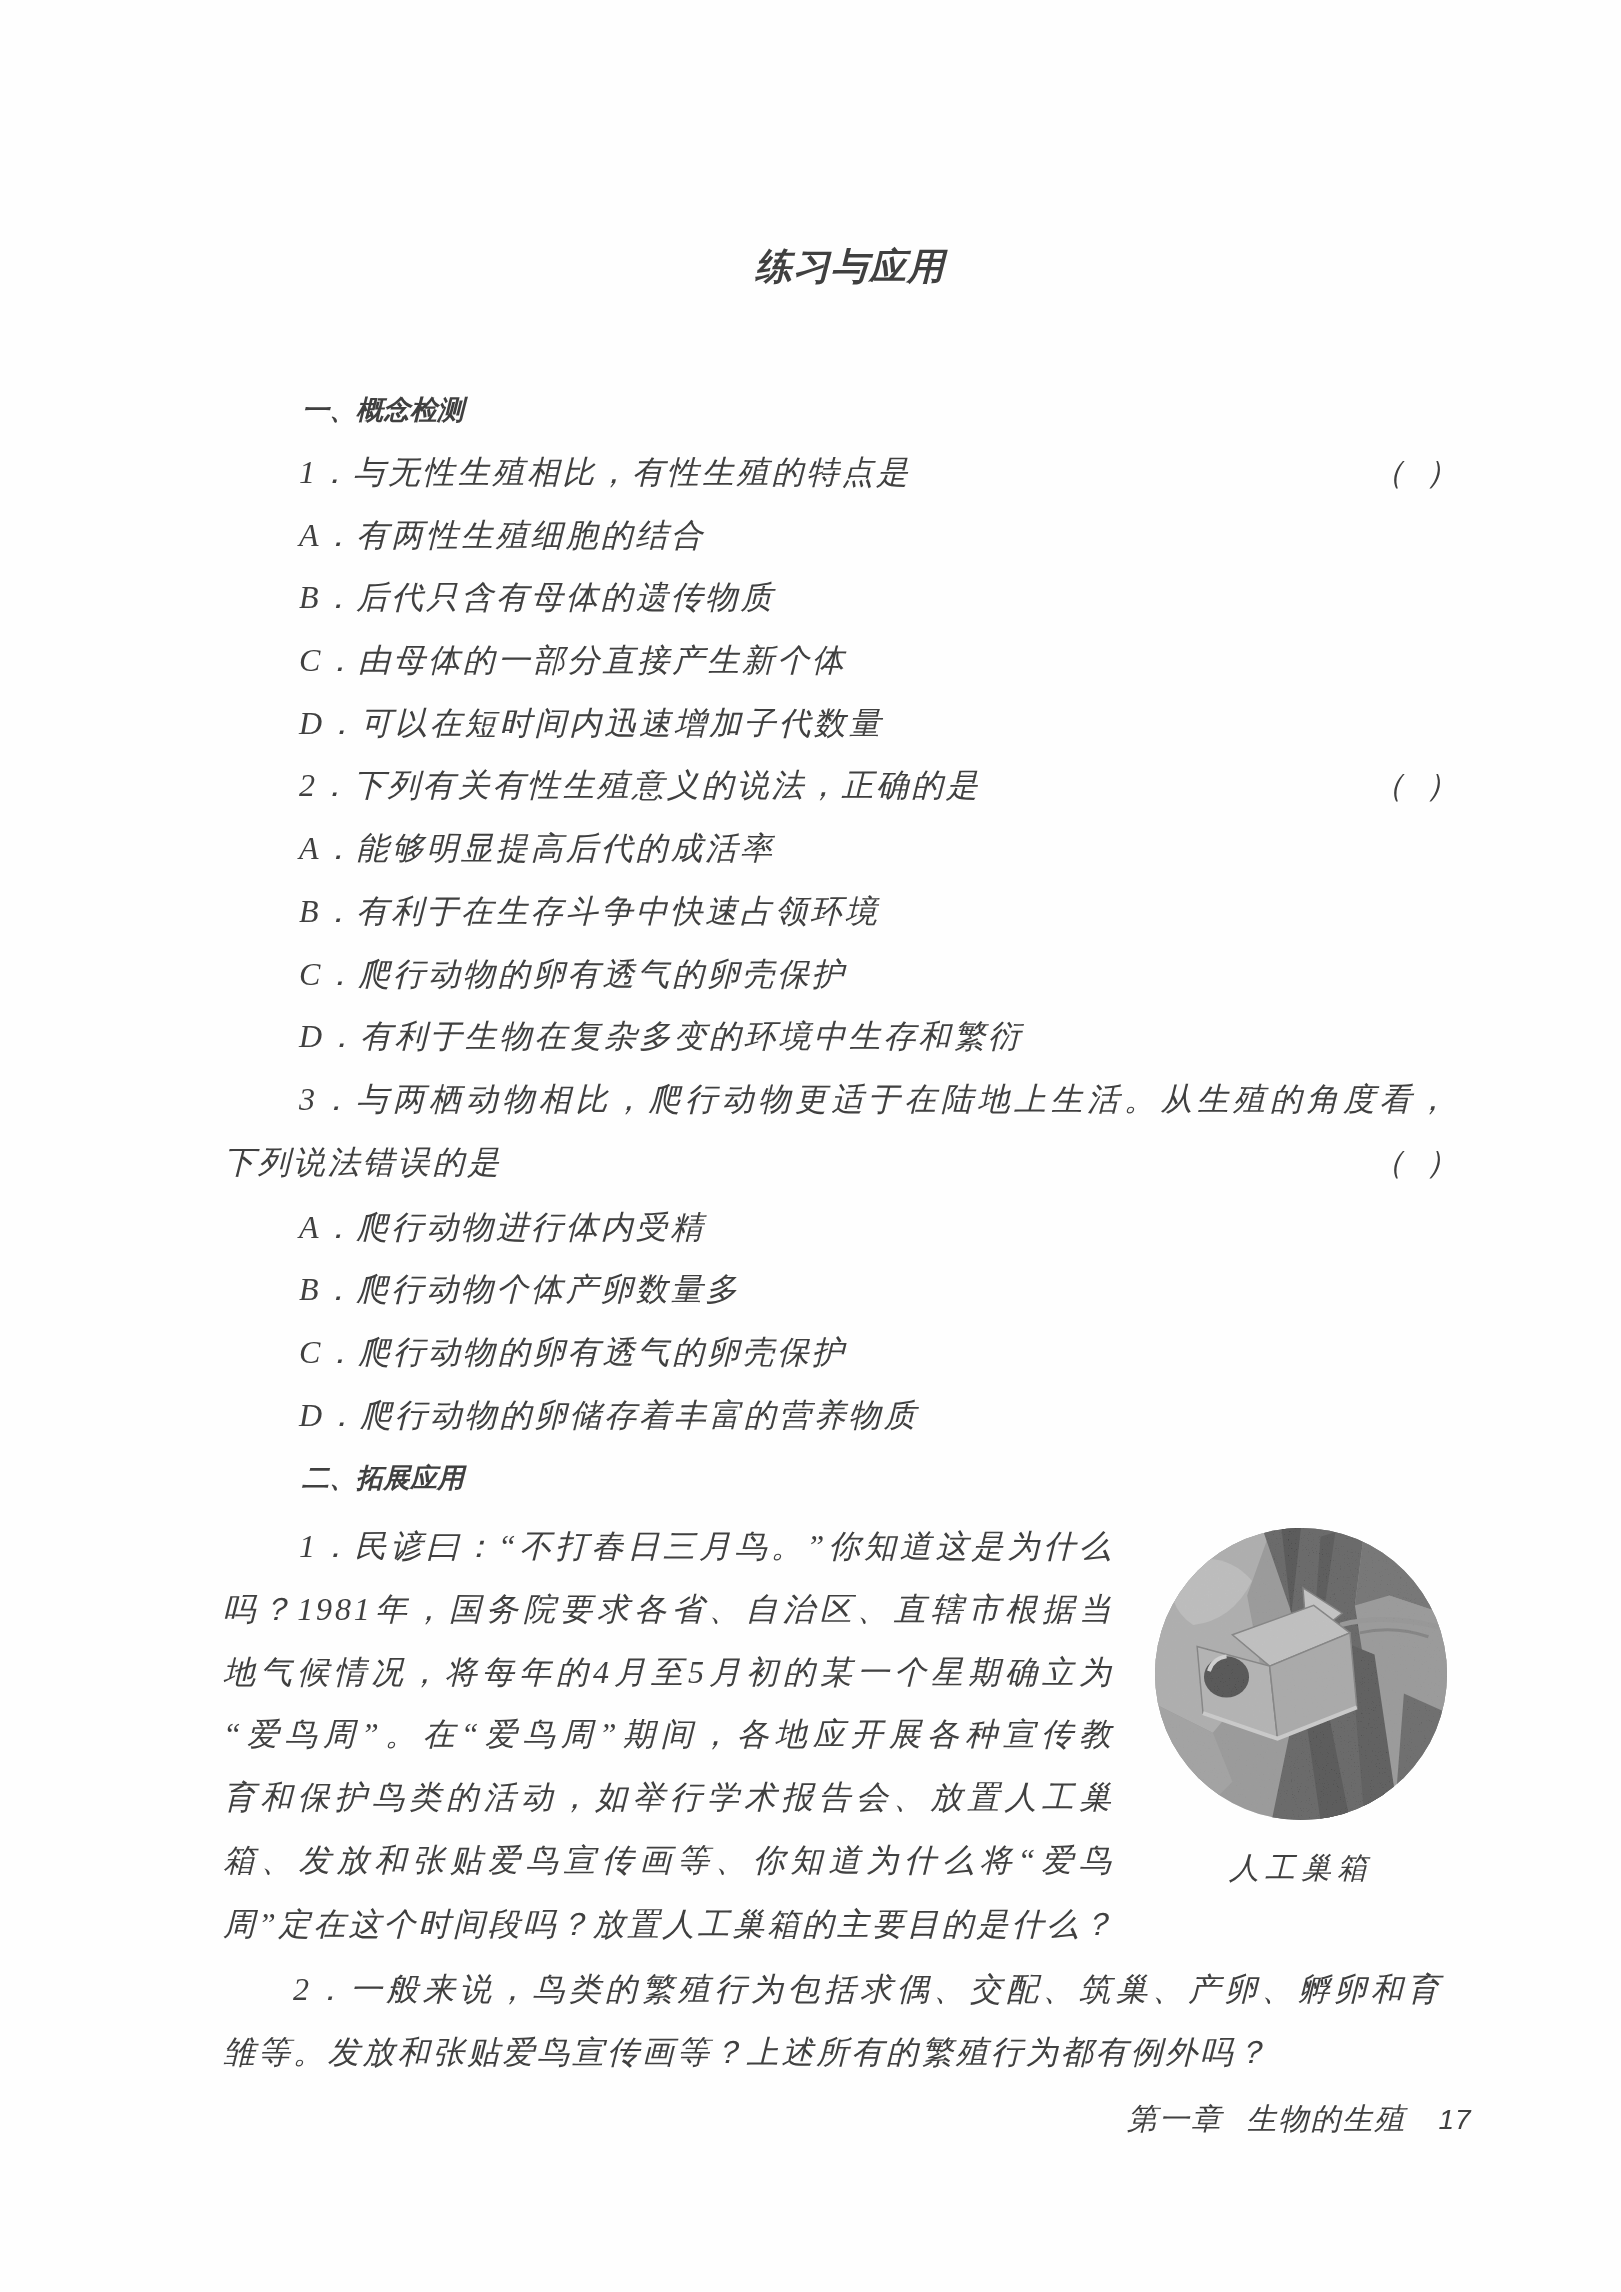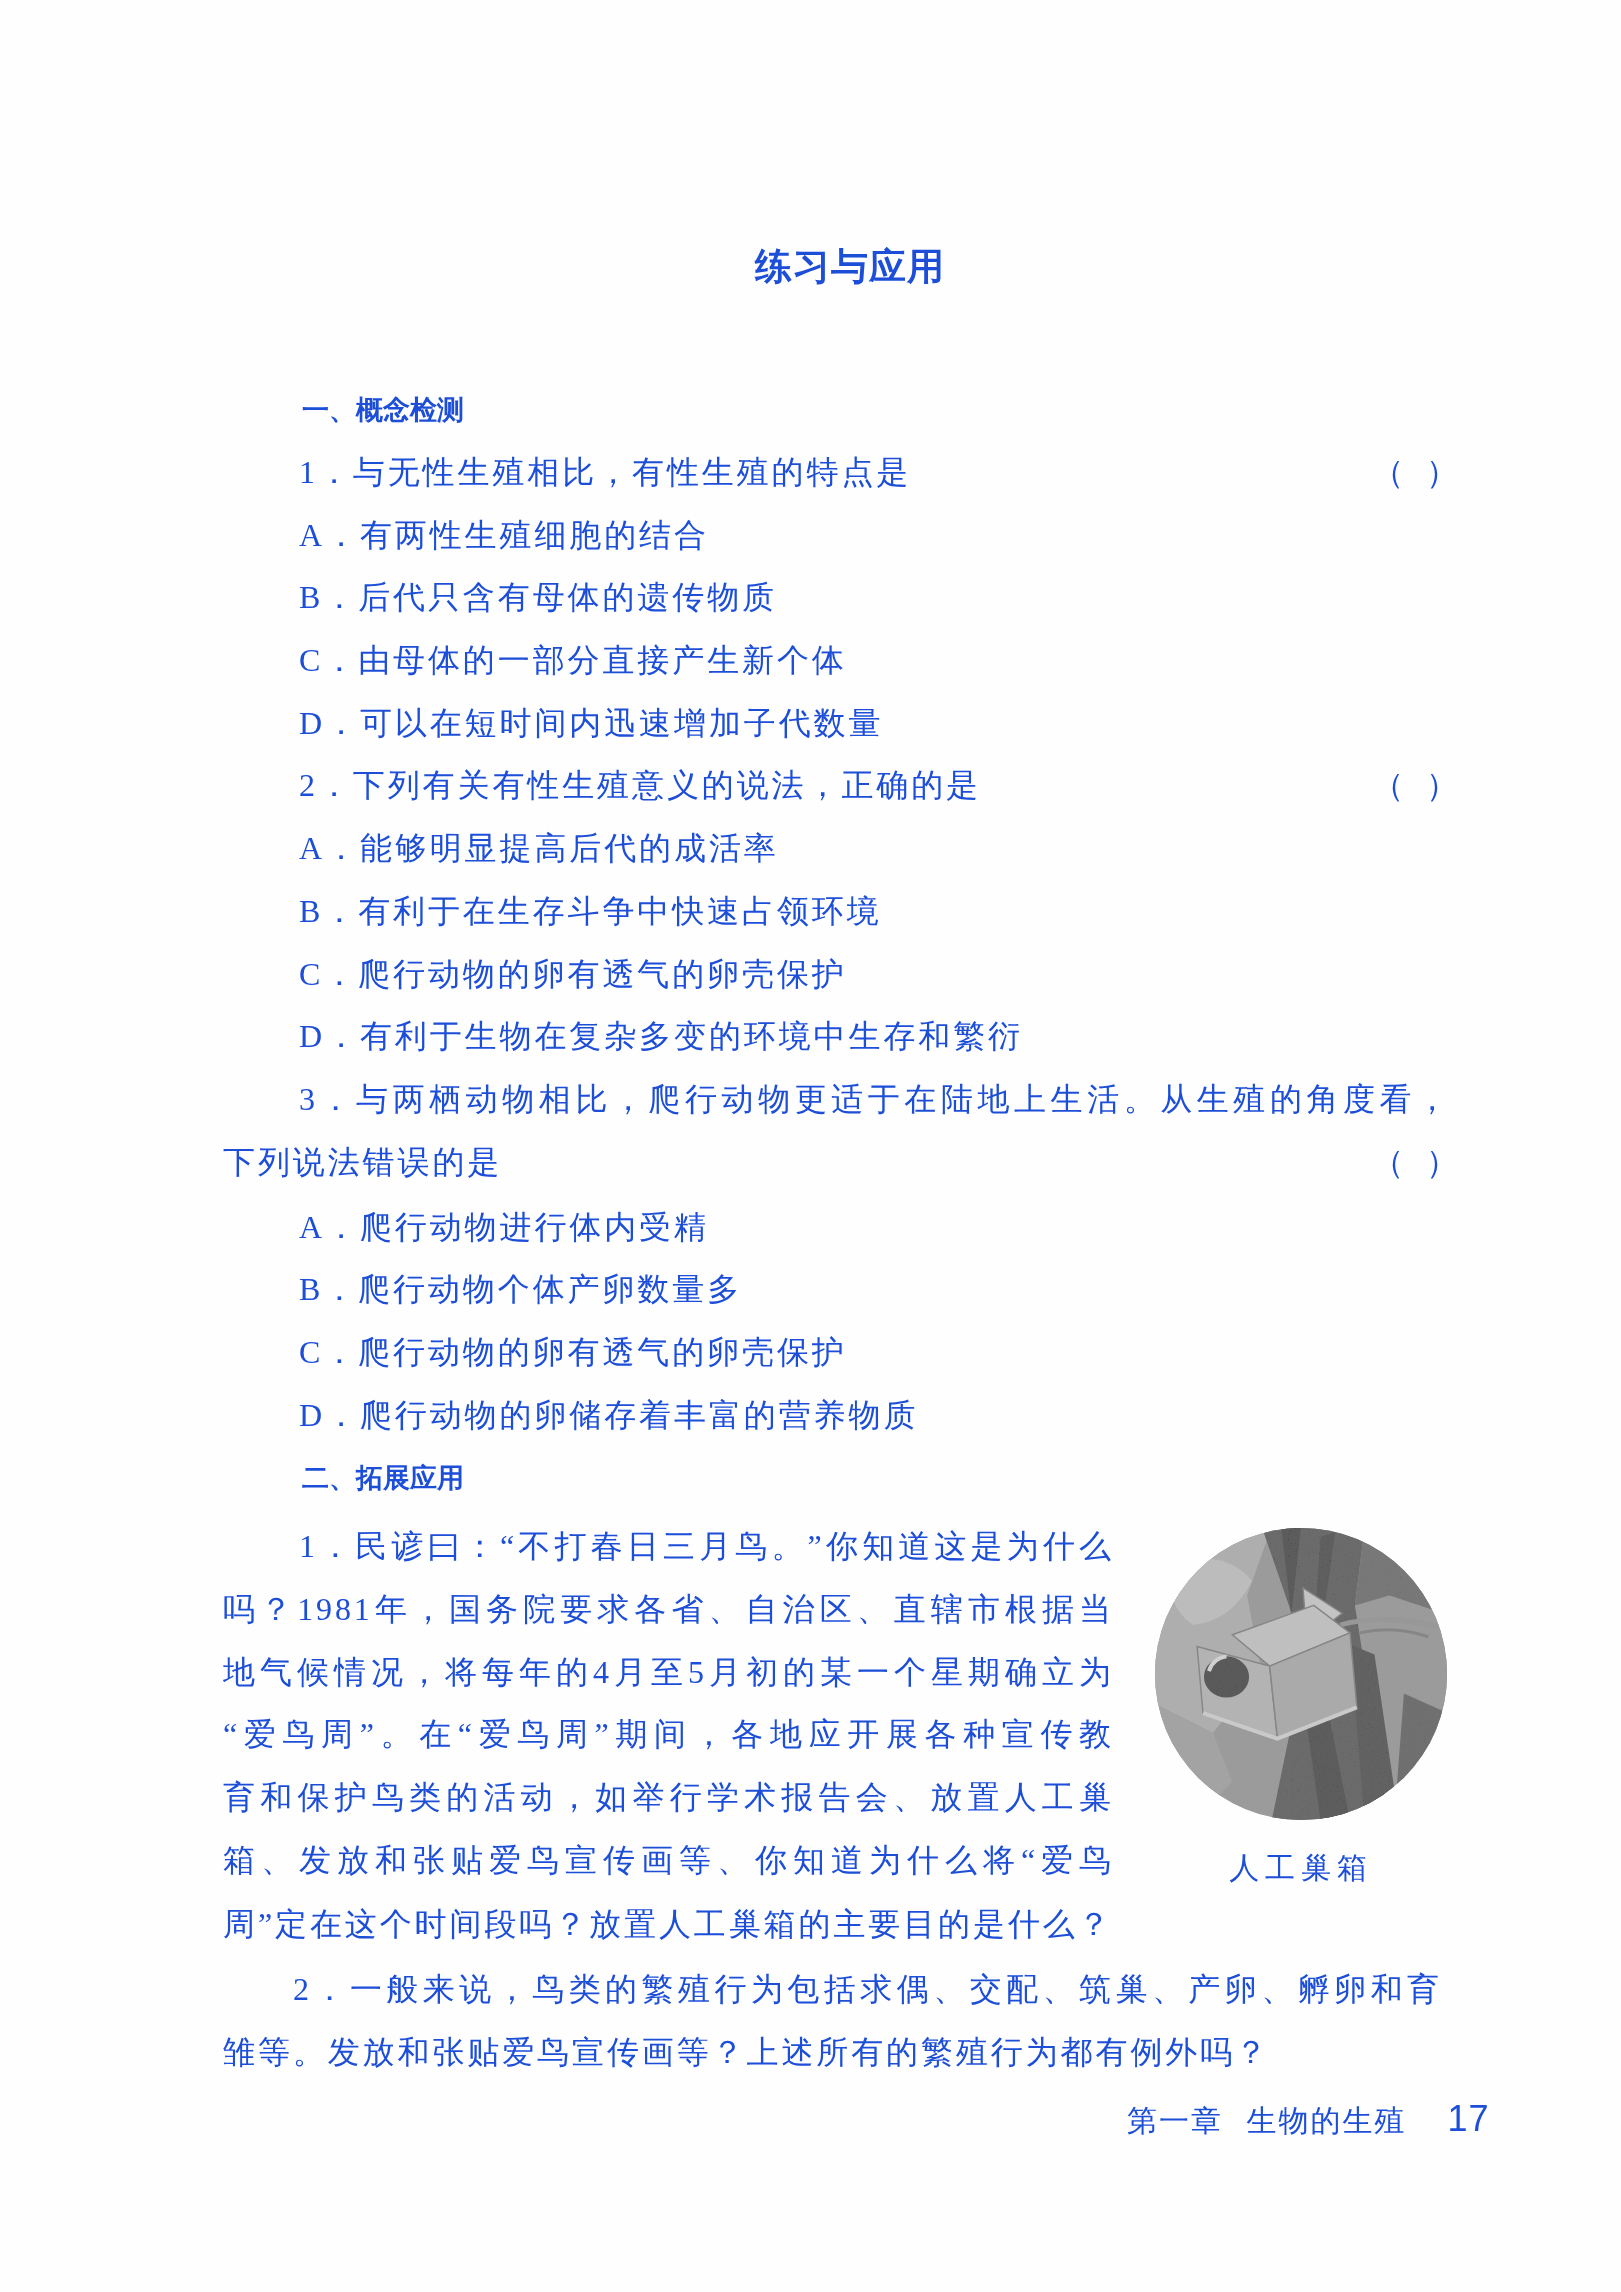--- a/index.html
+++ b/index.html
@@ -1,23 +1,24 @@
 <!DOCTYPE html>
 <html><head>
 <meta charset="utf-8">
 <style>
   html,body { margin:0; padding:0; background:#e8e8e8; }
   .page {
     position:relative;
     width:1621px; height:2293px;
     margin:0 auto;
     background:#fefefe;
-    color:#1d4ed8;
+    color:#404040;
     font-family:"Liberation Serif","DejaVu Serif",serif;
     overflow:hidden;
+    font-style:italic;
   }
   .page-title {
     position:absolute; left:755px; top:245px;
     font-family:"Liberation Sans","DejaVu Sans",sans-serif;
     font-weight:700; font-size:37px; line-height:43px;
     letter-spacing:1px; white-space:nowrap;
   }
   .heading {
     position:absolute; left:302px;
     font-family:"Liberation Sans","DejaVu Sans",sans-serif;
@@ -44,23 +45,23 @@
     position:absolute; left:1154px; top:1849px; width:294px;
     text-align:center; font-size:30px; line-height:37px; letter-spacing:5.9px;
   }
   .footer {
     position:absolute; left:1127px; top:2099px;
     display:flex; align-items:baseline;
     font-size:30px; line-height:39px; letter-spacing:2px;
   }
   .footer .book { margin-left:23.5px; }
   .footer .num {
-    margin-left:41px;
+    margin-left:32px;
     font-family:"Liberation Sans","DejaVu Sans",sans-serif;
-    font-size:36px; letter-spacing:1px;
+    font-size:28px; letter-spacing:1px;
   }
 </style>
 </head>
 <body>
 
 <div class="page">
 
   <div class="page-title">练习与应用</div>
 
   <div class="heading" style="top:390px">一、概念检测</div>

